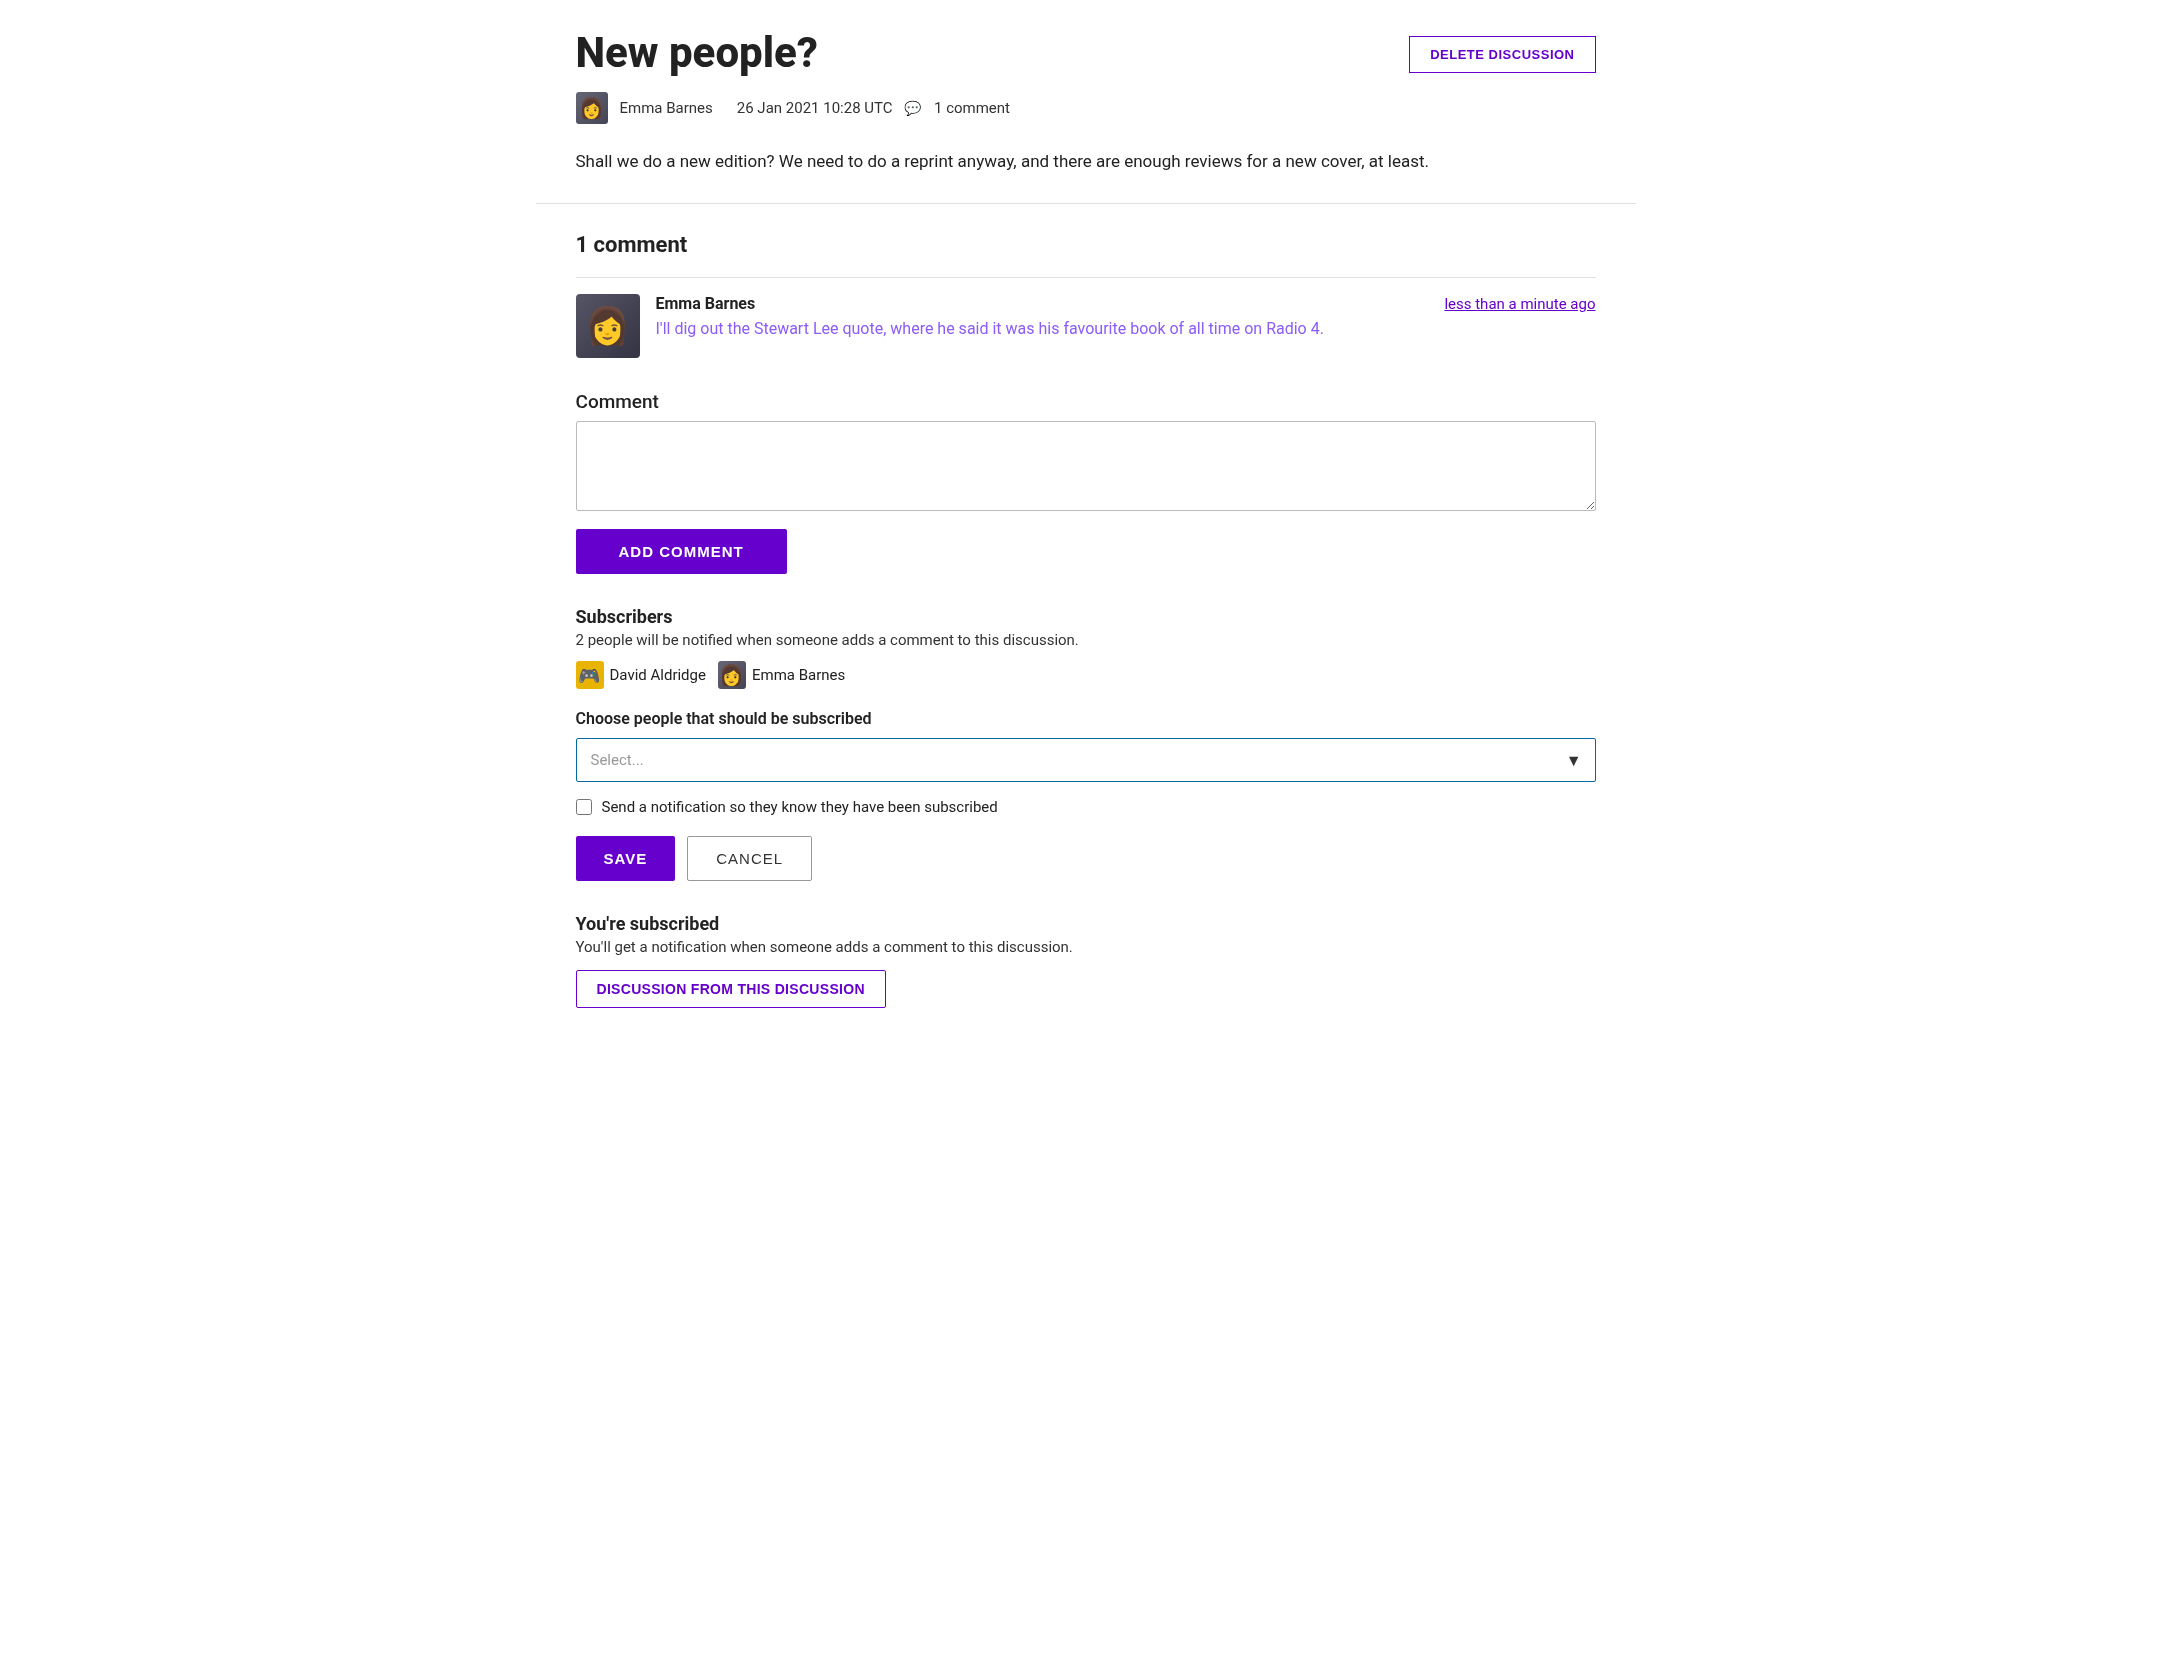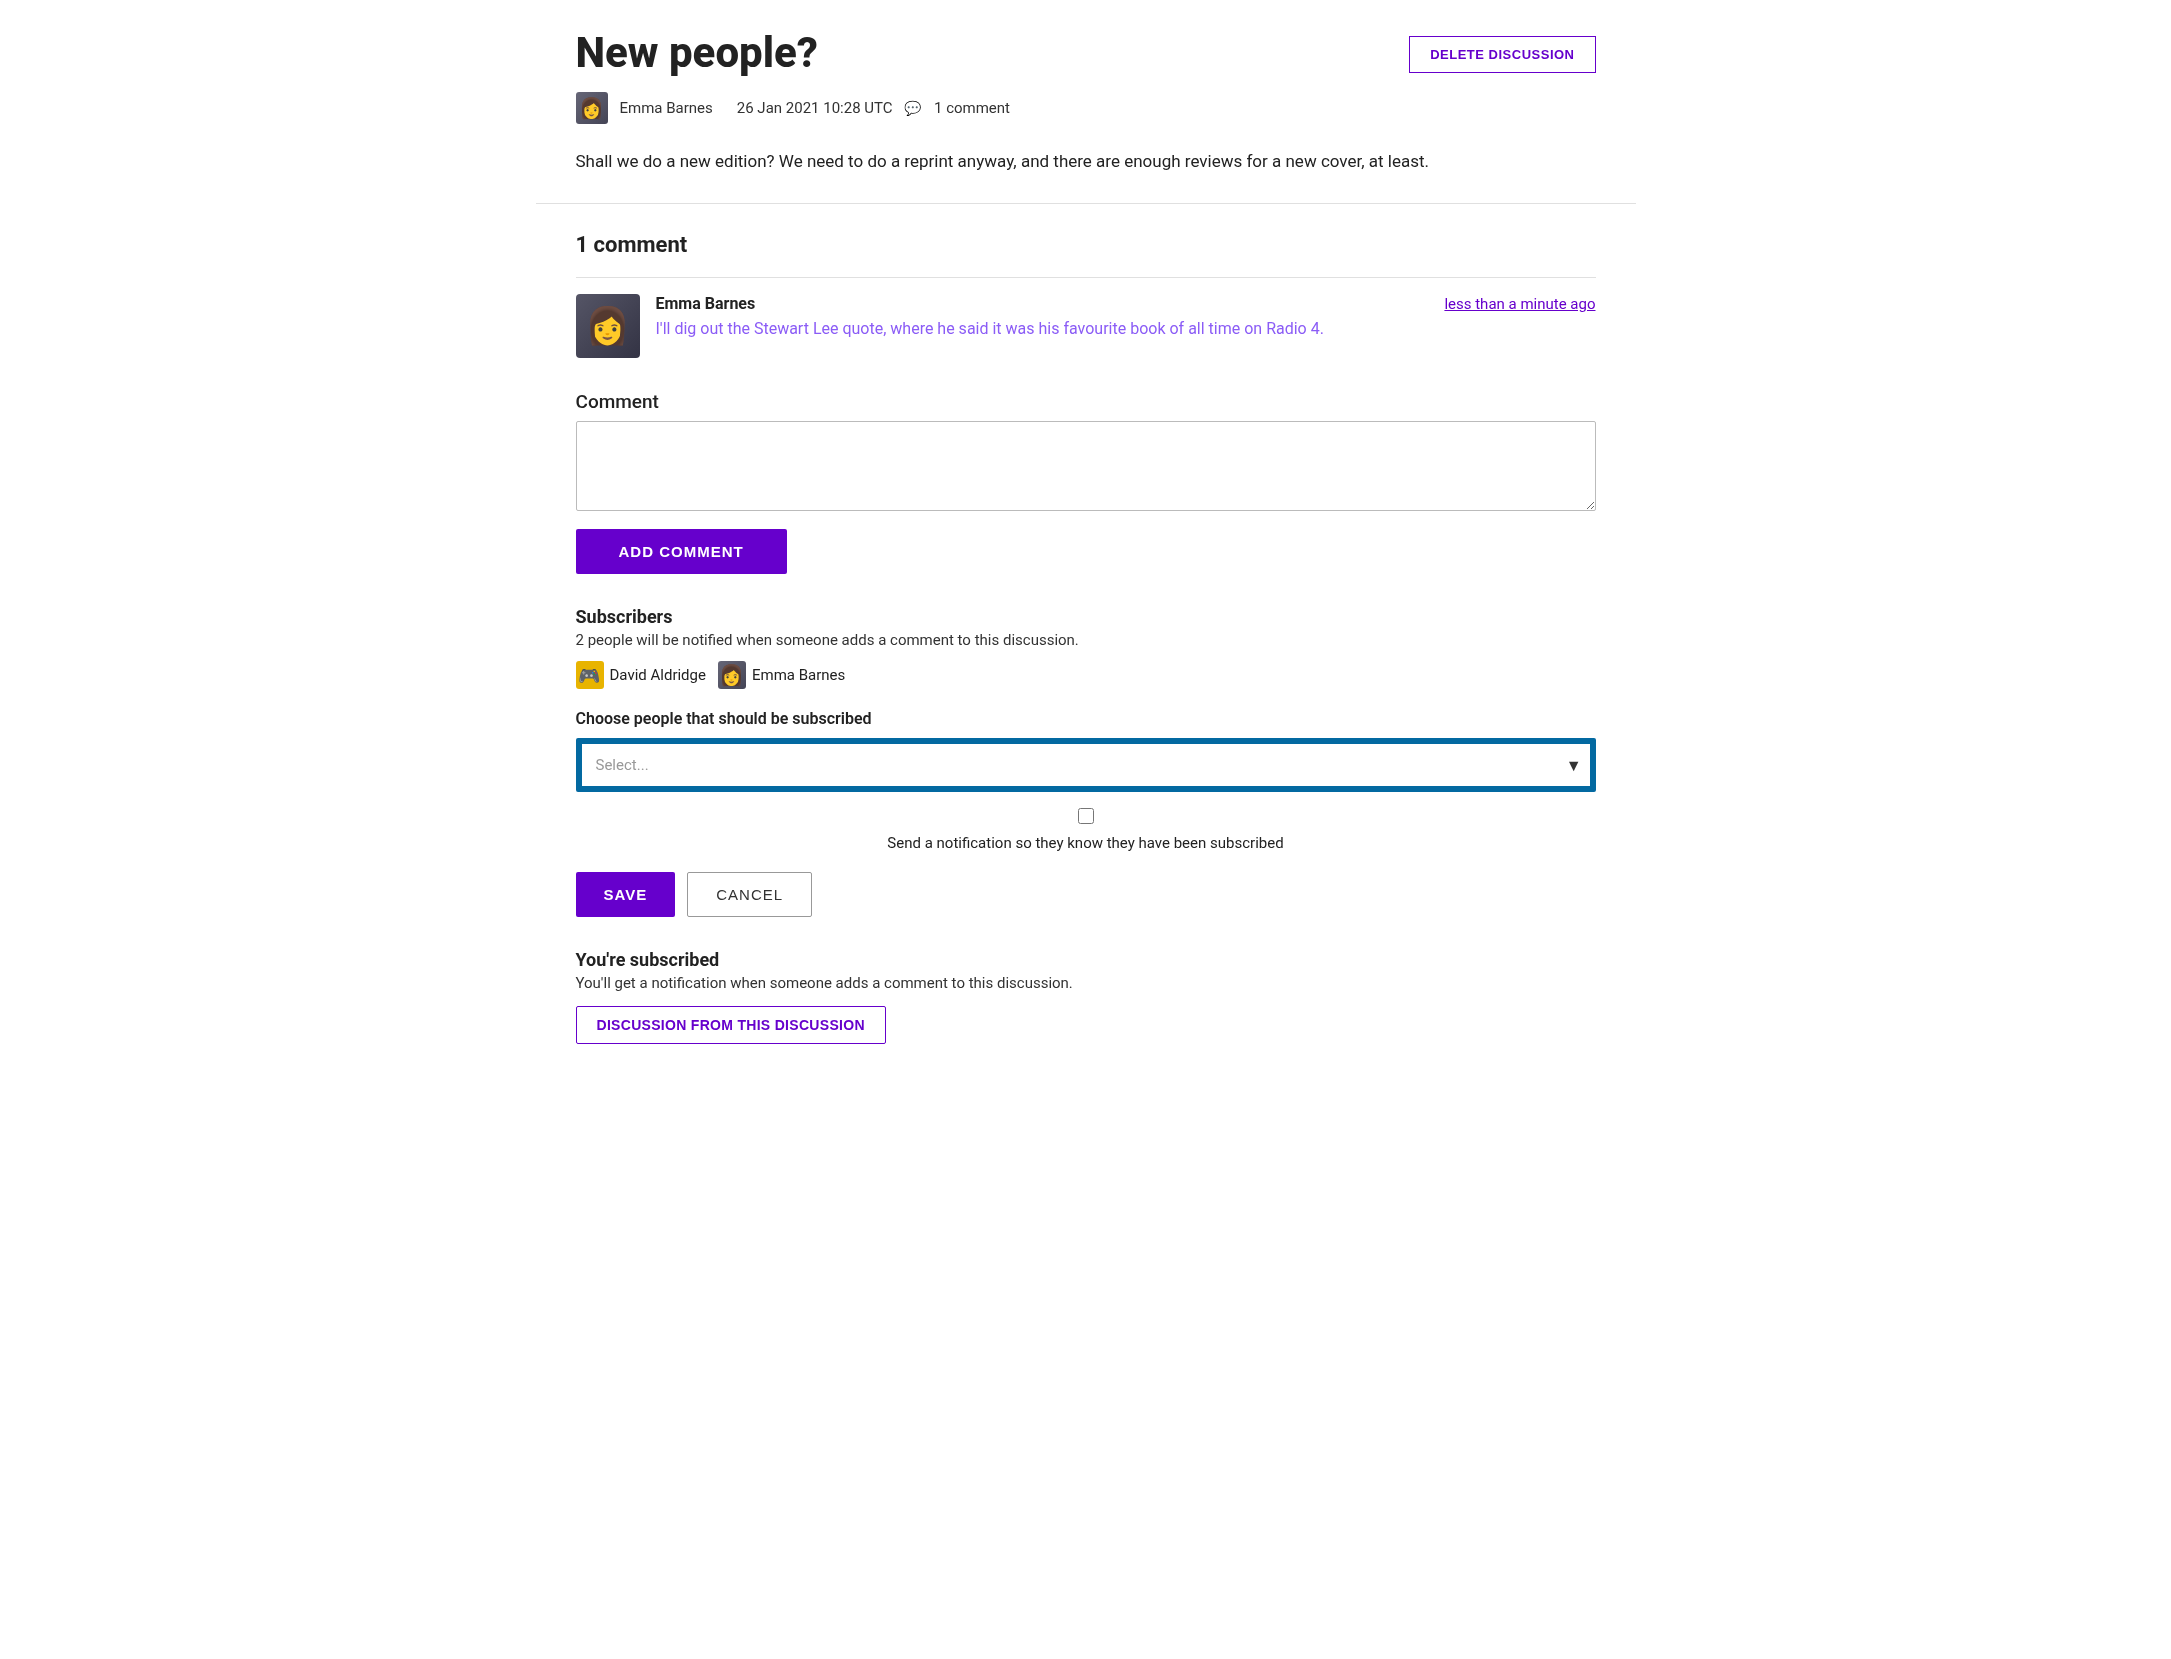--- a/index.html
+++ b/index.html
@@ -255,21 +255,21 @@
     }
 
     .select-wrapper {
       position: relative;
       width: 100%;
       margin-bottom: 16px;
     }
 
     .select-input {
       width: 100%;
-      border: 6px solid #0369a1;
+      border: 1px solid #0369a1;
       padding: 12px 40px 12px 14px;
       font-size: 15px;
       color: #999;
       background: #fff;
       appearance: none;
       cursor: pointer;
       border-radius: 2px;
       font-family: inherit;
     }
 
@@ -282,21 +282,20 @@
       font-size: 16px;
       color: #333;
     }
 
     .checkbox-row {
       display: flex;
       align-items: center;
       gap: 10px;
       margin-bottom: 20px;
       font-size: 15px;
-      flex-direction: column;
     }
 
     .checkbox-row input[type="checkbox"] {
       width: 16px;
       height: 16px;
       cursor: pointer;
     }
 
     .action-row {
       display: flex;

